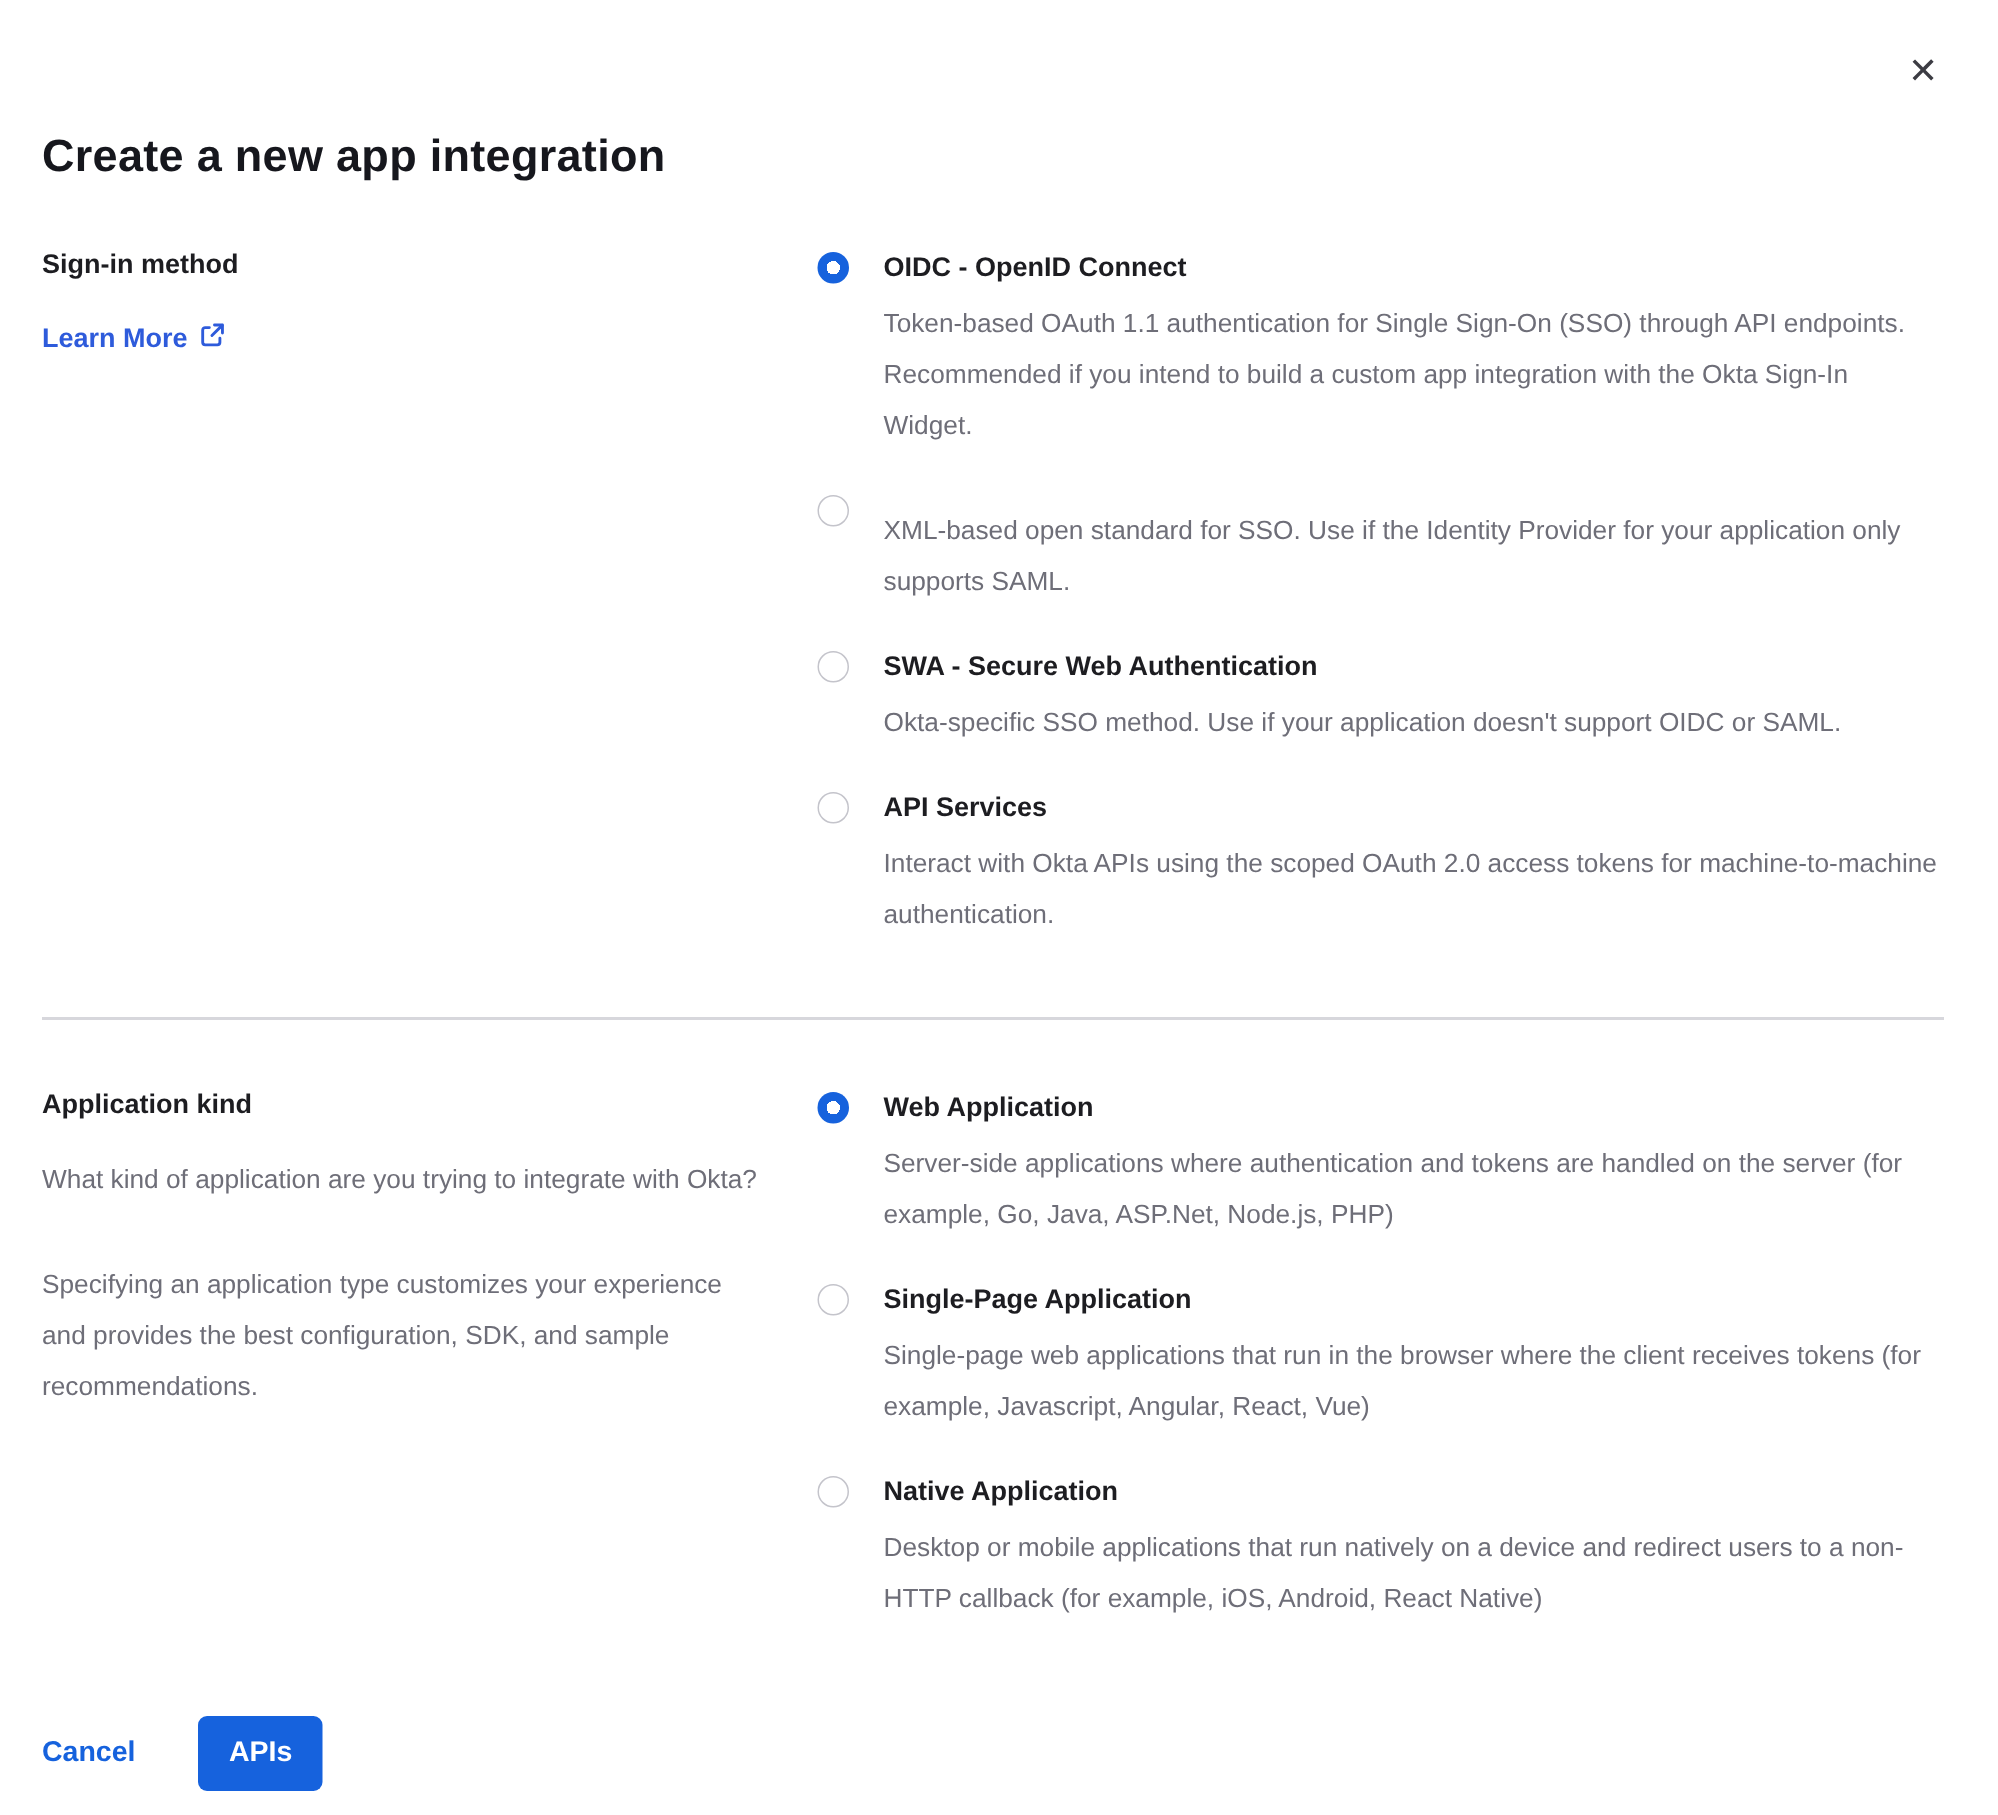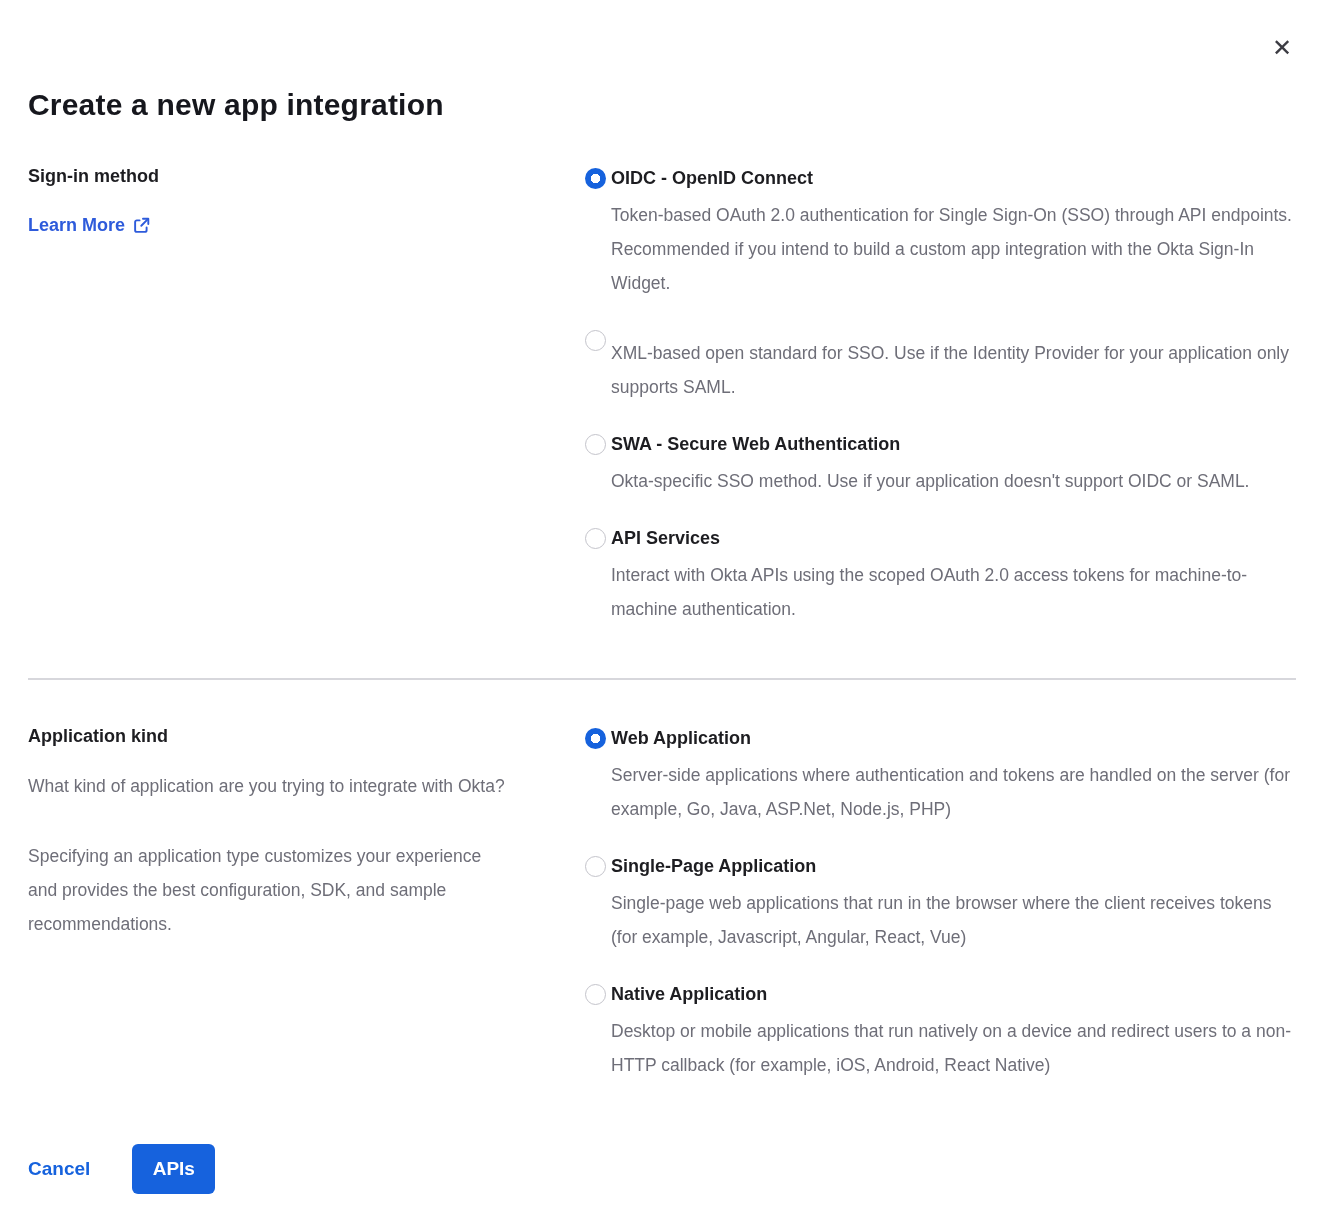--- a/index.html
+++ b/index.html
@@ -31,34 +31,33 @@
     padding-top:88px;
     font-size:30px;
     font-weight:bold;
     letter-spacing:.2px;
     color:#16171d;
   }
   .section{
     display:flex;
     align-items:flex-start;
     margin-top:44px;
-    gap:40px;
   }
   .section-left{
     width:517px;
     flex:0 0 517px;
   }
   .section-label{
     font-size:18px;
     font-weight:bold;
     color:#1d1d21;
   }
   .learn-more{
     display:inline-flex;
-    align-items:center;
+    align-items:flex-start;
     gap:8px;
     margin-top:28px;
     font-size:18px;
     font-weight:bold;
     color:var(--link);
     text-decoration:none;
     cursor:pointer;
   }
   .external-icon{display:inline-block;width:17px;height:17px;}
   .external-icon svg{display:block;width:100%;height:100%;}
@@ -84,21 +83,21 @@
     margin-top:2px;
     border-radius:50%;
     border:1.5px solid var(--radio-border);
     background:#fff;
   }
   .radio.selected{
     border:none;
     background:radial-gradient(circle,#ffffff 0 4.5px,var(--accent) 4.5px 100%);
   }
   .option-text{
-    margin-left:5px;
+    margin-left:23px;
     max-width:712px;
   }
   .option-label{
     display:block;
     font-size:18px;
     font-weight:600;
     color:#1d1d21;
     line-height:24px;
   }
   .option-desc{
@@ -163,21 +162,21 @@
             <path d="M14.2 1.8L7.8 8.2"></path>
           </svg>
         </span>
       </a>
     </div>
     <div class="option-list">
   <label class="option">
     <span class="radio selected"></span>
     <span class="option-text">
       <span class="option-label">OIDC - OpenID Connect</span>
-      <span class="option-desc">Token-based OAuth 2.0 authentication for Single Sign-On (SSO) through API endpoints. Recommended if you intend to build a custom app integration with the Okta Sign-In Widget.</span>
+      <span class="option-desc">Token-based OAuth 1.1 authentication for Single Sign-On (SSO) through API endpoints. Recommended if you intend to build a custom app integration with the Okta Sign-In Widget.</span>
     </span>
   </label>
 
   <label class="option">
     <span class="radio"></span>
     <span class="option-text">
       <span class="option-desc">XML-based open standard for SSO. Use if the Identity Provider for your application only supports SAML.</span>
     </span>
   </label>
 

